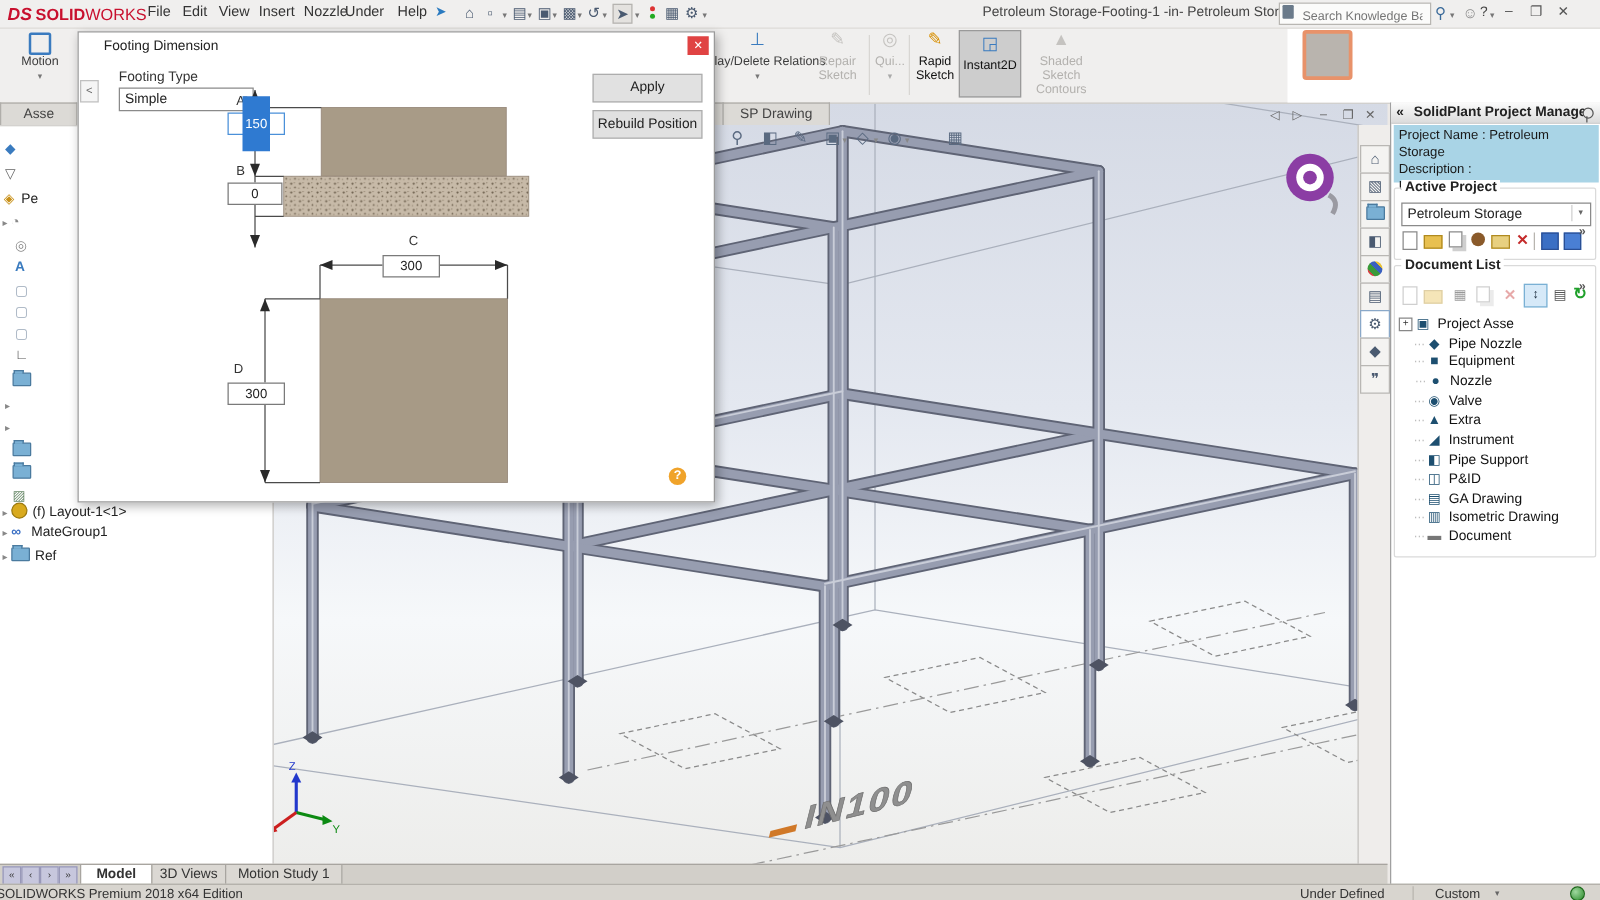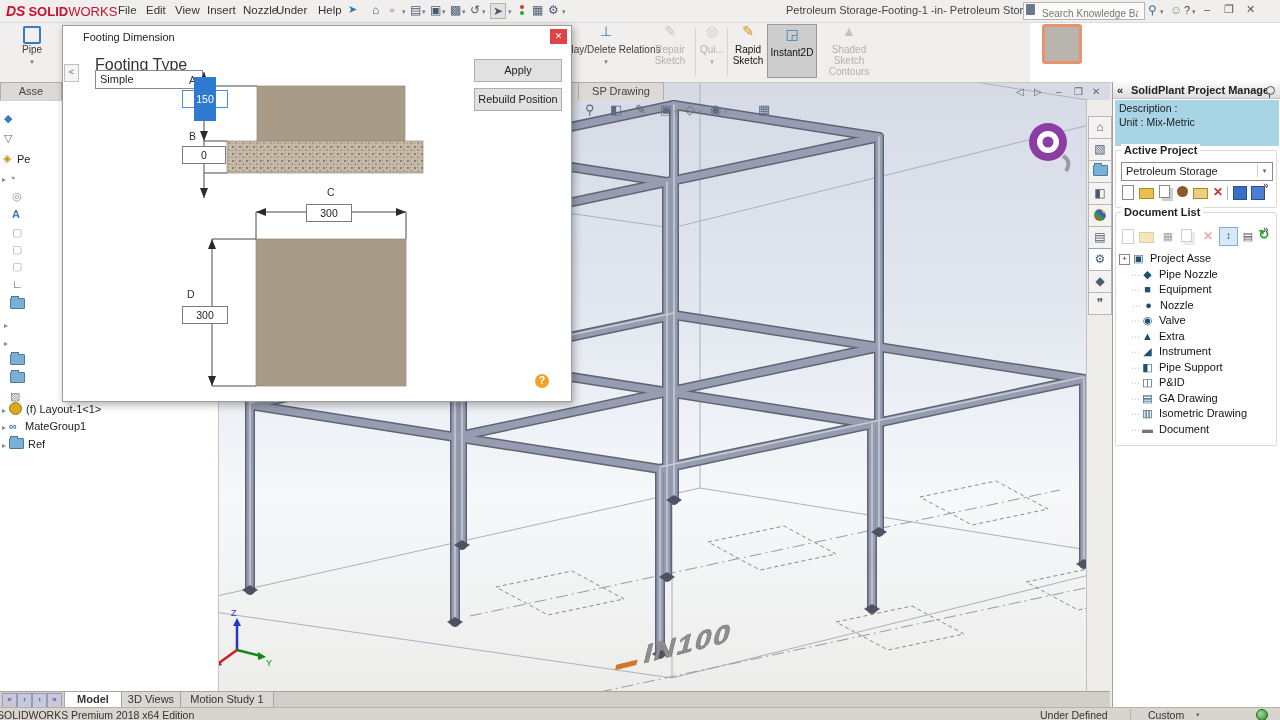--- a/index.html
+++ b/index.html
@@ -90,21 +90,21 @@
     text-align:center;font-size:10px;line-height:16px;color:#234;}
   .refresh{color:#1fa02a;font-weight:bold;font-size:13px;}
   
   #dialog{left:62px;top:25px;width:508px;height:375px;background:#ffffff;border:1px solid #9a9a9a;
     box-shadow:2px 3px 8px rgba(0,0,0,.3);z-index:50;}
   .dlg-title{left:20px;top:5px;font-size:11px;color:#222;}
   .dlg-close{left:487px;top:3px;width:17px;height:15px;background:#e04343;color:#fff;font-size:9px;
     text-align:center;line-height:15px;cursor:default;}
   .dlg-collapse{left:1px;top:38px;width:13px;height:16px;border:1px solid #c0c0c0;background:#f5f5f5;
     font-size:9px;color:#666;text-align:center;line-height:15px;}
-  .dlg-lbl{font-size:16px;color:#333;}
+  .dlg-lbl{font-size:11px;color:#333;}
   .dlg-combo{left:32px;top:44px;width:102px;height:17px;border:1px solid #8a8a8a;background:#fff;
     font-size:11px;color:#222;line-height:17px;padding-left:4px;}
   .dlg-btn{left:411px;width:86px;height:21px;background:#e1e1e1;border:1px solid #adadad;
     font-size:11px;color:#222;text-align:center;line-height:20px;}
   .dimbox{position:absolute;border:1px solid #7a7a7a;background:#fff;font-size:10.5px;color:#222;
     text-align:center;}
   .dimbox.sel{border-color:#4a90d9;}
   .dimbox.sel span{background:#2f7ad1;color:#fff;padding:16px 2px;}
   .help-ico{left:472px;top:348px;width:14px;height:14px;border-radius:50%;background:#f0a32a;color:#fff;
     font-size:10px;font-weight:bold;text-align:center;line-height:14px;}
@@ -163,21 +163,21 @@
   <span class="abs" style="left:1184px;top:4px;font-size:11px;color:#444;">?</span>
   <span class="abs caret" style="left:1192px;">▾</span>
   <span class="abs winbtn" style="left:1204px;">–</span>
   <span class="abs winbtn" style="left:1224px;">❐</span>
   <span class="abs winbtn" style="left:1246px;">✕</span>
 </div>
 
 <div id="ribbon" class="abs">
   <div class="rtool" style="left:4px;top:0;width:56px;">
     <span class="ric"><span class="sk-ico"></span></span>
-    <span>Pipe</span><br>
+    <span>Motion</span><br>
     <span style="font-size:7px;color:#777;">▾</span>
   </div>
   <div class="rtool" style="left:548px;top:0;width:116px;">
     <span class="ric" style="color:#3a7bbf;">⊥</span>
     <span>Display/Delete Relations</span><br>
     <span style="font-size:7px;color:#777;">▾</span>
   </div>
   <div class="rsep" style="left:695px;"></div>
   <div class="rtool dis" style="left:645px;top:0;width:50px;">
     <span class="ric">✎</span>
@@ -389,20 +389,21 @@
   <div class="tsbtn" style="top:192px;">❞</div>
 </div>
 
 <div id="pmpanel" class="abs">
   <div class="pm-header">
     <span style="position:absolute;left:4px;">«</span>
     <span style="position:absolute;left:18px;">SolidPlant Project Manager</span>
     <span class="pin"></span>
   </div>
   <div class="pm-info">
+    <div>Project Name : Petroleum Storage</div>
     <div>Description :</div>
     <div>Unit : Mix-Metric</div>
   </div>
   <div class="pm-group" style="left:2px;top:68px;width:160px;height:56px;"></div>
   <span class="pm-label" style="left:8px;top:62px;">Active Project</span>
   <div class="pm-combo" style="top:80px;">
     <span>Petroleum Storage</span>
     <span class="cv">▾</span>
   </div>
   <div class="pmi" style="left:8px;top:103px;"><span class="ico-page" style="display:inline-block;"></span></div>

